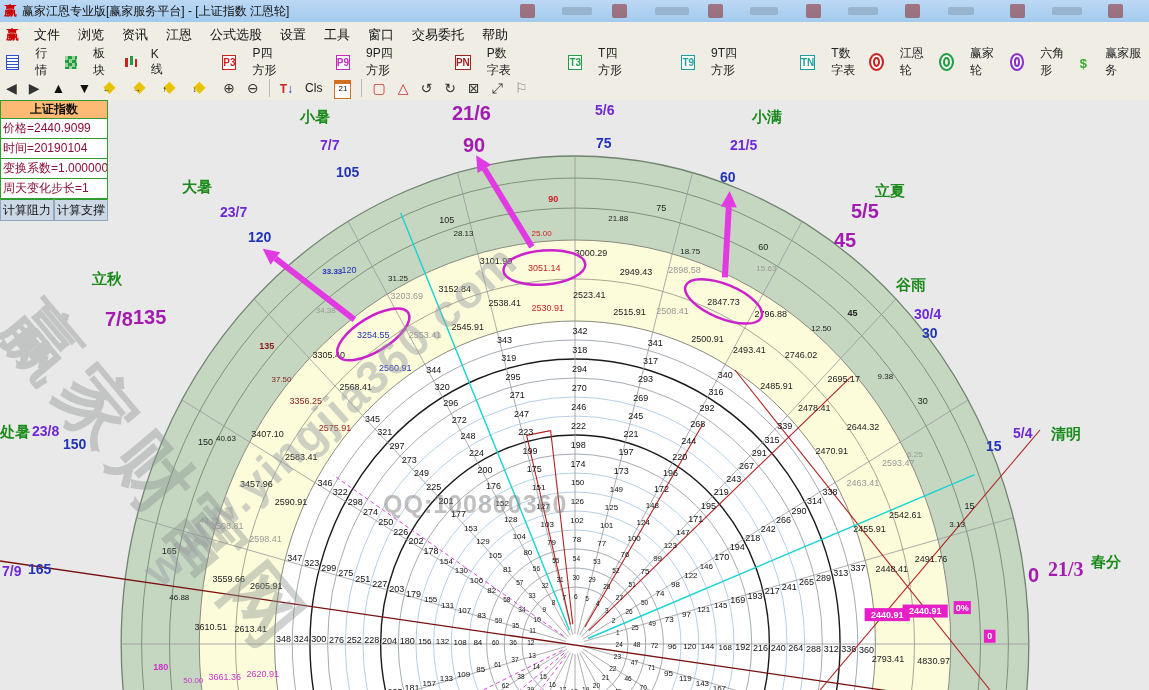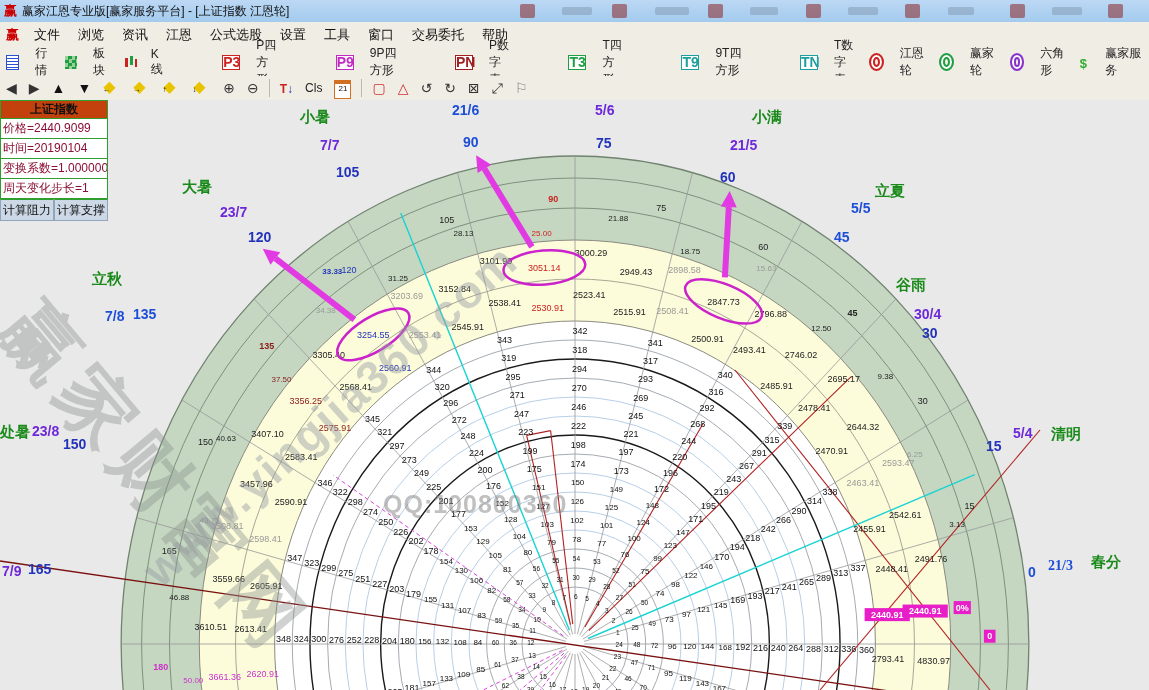--- a/index.html
+++ b/index.html
@@ -14,41 +14,41 @@
     opacity:.55;border-radius:2px;}
   .tb-smudge{position:absolute;top:7px;height:8px;background:#6d7e92;opacity:.35;border-radius:2px;}
   #menubar{position:absolute;left:0;top:22px;width:1149px;height:26px;background:#f0ede4;
     border-bottom:1px solid #c9c5b8;display:flex;align-items:center;font-size:13px;color:#111;}
   #menubar .logo{color:#c00;font-weight:bold;margin:0 6px 0 6px;}
   .menu-item{padding:3px 9px;cursor:default;}
   #toolbar1{position:absolute;left:0;top:48px;width:1149px;height:28px;background:#f0ede4;
     border-bottom:1px solid #d5d1c4;display:flex;align-items:center;font-size:12px;color:#222;}
   .tool-btn{display:flex;align-items:center;gap:16px;padding:2px 6px;cursor:default;}
   .badge{display:inline-block;width:16px;height:13px;line-height:13px;text-align:center;
-    font-size:14px;font-weight:bold;background:#fff;margin-left:44px;}
+    font-size:10px;font-weight:bold;background:#fff;margin-left:44px;}
   .ic{display:inline-block;width:15px;height:13px;position:relative;}
   #toolbar2{position:absolute;left:0;top:76px;width:1149px;height:24px;background:#f0ede4;
     border-bottom:1px solid #9aA0a8;display:flex;align-items:center;font-size:14px;color:#222;}
   .t2{padding:1px 6px;cursor:default;font-size:14px;line-height:18px;}
   .sep{width:1px;height:18px;background:#bdb9ac;margin:0 4px;}
   
   #panel{position:absolute;left:0;top:100px;width:108px;z-index:30;font-size:12px;}
-  #panel .hdr{background:#c2410c;border:1px solid #2f9e2f;color:#111;text-align:center;
+  #panel .hdr{background:#fdba74;border:1px solid #2f9e2f;color:#111;text-align:center;
     height:17px;line-height:17px;font-weight:bold;}
   #panel .row{background:#ffffff;border:1px solid #2f9e2f;border-top:none;color:#8b1035;
     height:19px;line-height:19px;padding-left:2px;white-space:nowrap;overflow:hidden;}
   #panel .btns{display:flex;}
   #panel .pbtn{flex:1;background:#ccd8e6;border:1px solid #8fa6bc;border-top:1px solid #2f9e2f;
     height:20px;line-height:20px;text-align:center;color:#111;cursor:default;}
   
   #chart{position:absolute;left:0;top:100px;width:1149px;height:590px;overflow:hidden;background:#e9e9e9;}
   #wheel{position:absolute;left:0;top:0;}
   .rim-label{position:absolute;font-weight:bold;white-space:nowrap;}
   .c-g{color:#1a8a1a;font-size:15px;}
-  .c-r{color:#1d4ed8;font-size:14px;}
+  .c-r{color:#a21caf;font-size:20px;}
   .c-b{color:#2233bb;font-size:14px;}
   .c-k{color:#6d28d9;font-size:14px;}
   #annotation{position:absolute;left:917px;top:10px;color:#e030e0;font-size:17px;
     font-weight:bold;line-height:25px;white-space:nowrap;z-index:25;}
   #annotation .gap{height:20px;}
   .wm{position:absolute;color:rgba(140,148,142,.42);font-weight:bold;z-index:5;pointer-events:none;}
   #wm-brand{left:55px;top:180px;font-size:76px;letter-spacing:10px;transform:rotate(50deg);transform-origin:left top;}
   #wm-url{left:150px;top:450px;font-size:46px;letter-spacing:2px;color:rgba(150,156,162,.45);
     transform:rotate(-42deg);transform-origin:left center;}
   #wm-qq{left:383px;top:390px;font-size:25px;color:rgba(130,130,130,.5);letter-spacing:1px;transform:none;}

